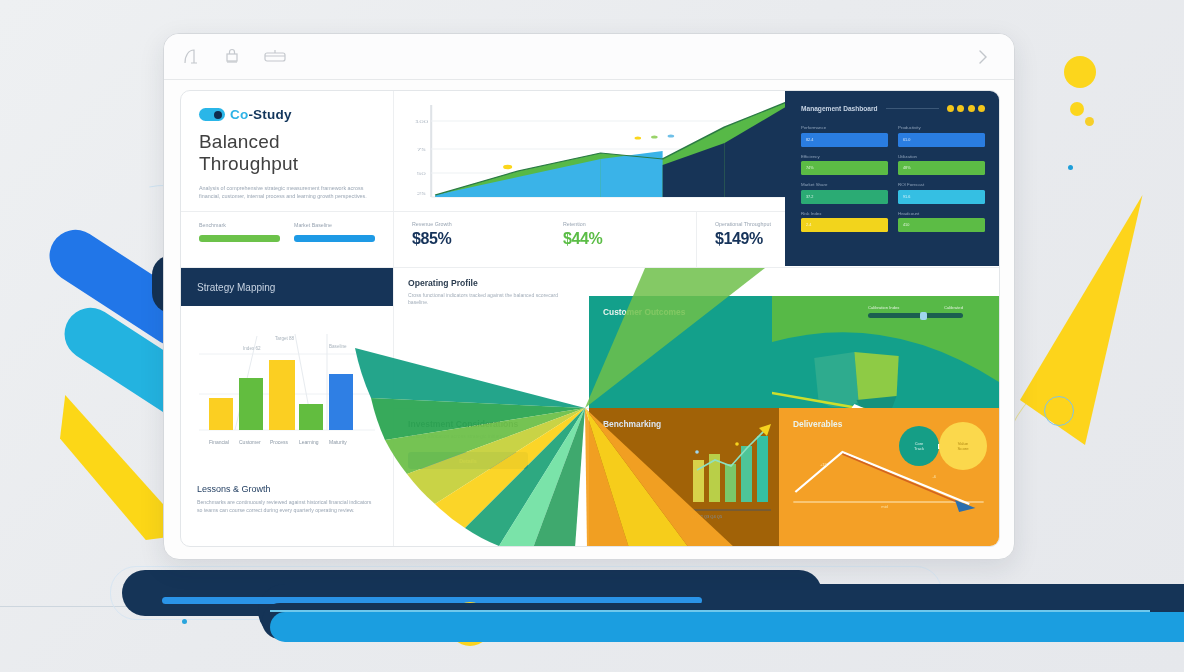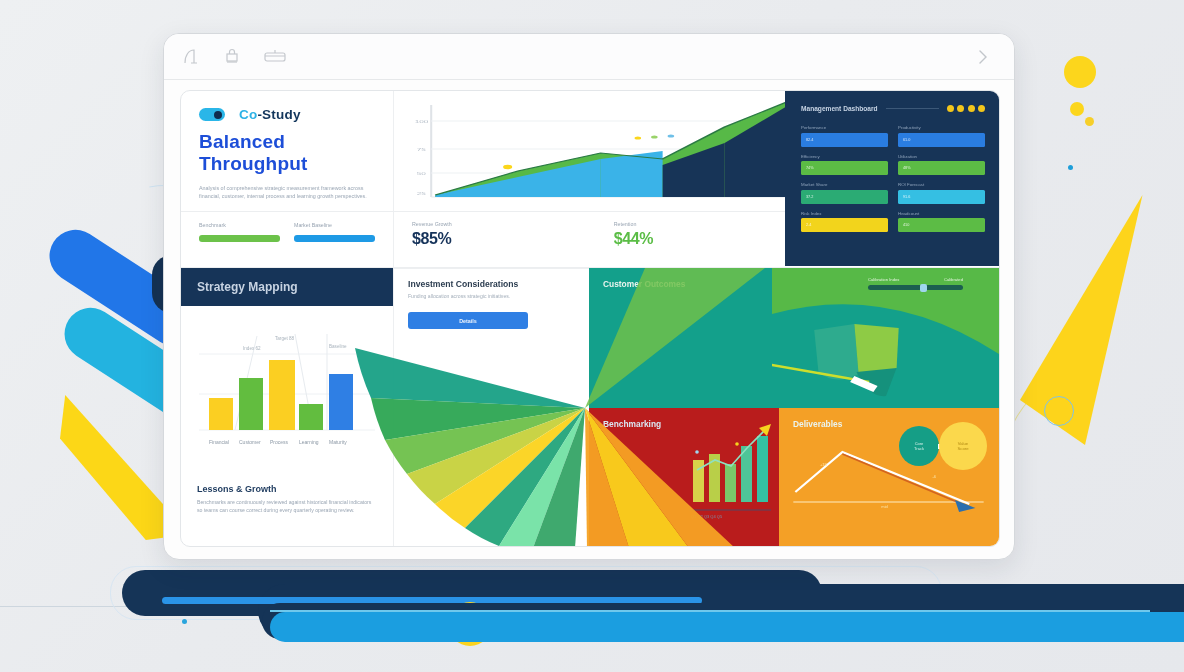--- a/index.html
+++ b/index.html
@@ -74,27 +74,27 @@
   .chev{position:absolute;right:24px;top:13px;opacity:.4;}
 
   .page{
     position:absolute;left:16px;top:56px;width:818px;height:455px;
     background:#ffffff;border:1px solid #e3e6e9;border-radius:10px;overflow:hidden;
   }
 
   
   .topband{display:flex;height:120px;border-bottom:1px solid #eceef0;}
   .tb-left{width:212px;padding:16px 18px 0 18px;box-sizing:border-box;}
-  .logo{display:flex;align-items:center;gap:14px;margin-bottom:9px;}
+  .logo{display:flex;align-items:center;gap:5px;margin-bottom:9px;}
   .logo-glyph{width:26px;height:13px;border-radius:7px;background:#2ab6e8;position:relative;}
   .logo-glyph:after{content:"";position:absolute;left:15px;top:2.5px;width:8px;height:8px;
                     border-radius:50%;background:#0f2c4e;}
   .logo-txt{font-size:13.5px;font-weight:bold;color:#2db2e6;letter-spacing:.2px;}
   .logo-txt b{color:#13365c;}
-  .h1{font-size:19px;line-height:22px;font-weight:bold;color:#1d4ed8;letter-spacing:.2px;}
+  .h1{font-size:19px;line-height:22px;font-weight:normal;color:#404040;letter-spacing:.2px;}
   .sub{margin-top:9px;font-size:5.4px;line-height:8px;color:#9aa6b4;}
   .tb-chart{flex:1;position:relative;border-left:1px solid #edeff1;}
   .tb-right{width:200px;border-left:1px solid #edeff1;padding:14px 14px 0 16px;box-sizing:border-box;
             display:flex;gap:10px;}
   .tb-r-txt{flex:1;}
   .tb-r-h{font-size:7.6px;font-weight:bold;color:#33414f;margin-bottom:9px;}
   .tb-r-p{font-size:5px;line-height:7.5px;color:#a3aeba;margin-bottom:8px;}
   .quad{width:84px;height:84px;flex:none;margin-top:2px;
         background:
           conic-gradient(from 0deg at 50% 50%,
@@ -112,42 +112,42 @@
   .kpis{flex:1;display:flex;border-left:1px solid #edeff1;}
   .kpi{flex:1;padding:9px 0 0 18px;box-sizing:border-box;}
   .kpi-lbl{font-size:5.3px;color:#98a4b2;margin-bottom:3px;}
   .kpi-val{font-size:16px;font-weight:bold;letter-spacing:-.4px;}
   .kpi-sep{border-left:1px solid #edeff1;}
 
   
   .body{display:flex;height:280px;position:relative;}
   .col-left{width:212px;box-sizing:border-box;}
   .strategy-hdr{height:38px;background:#163458;display:flex;align-items:center;padding:0 16px;}
-  .strategy-hdr span{font-size:12px;font-weight:bold;color:#c7d3e2;}
+  .strategy-hdr span{font-size:10px;font-weight:normal;color:#c7d3e2;}
   .barchart{height:168px;position:relative;padding:0 14px;box-sizing:border-box;}
   .ll{padding:10px 16px 0 16px;}
-  .ll-h{font-size:9px;font-weight:bold;color:#1d3a5e;margin-bottom:5px;}
+  .ll-h{font-size:9px;font-weight:normal;color:#1d3a5e;margin-bottom:5px;}
   .ll-p{font-size:5.2px;line-height:7.6px;color:#9aa6b4;}
 
   .col-mid{width:196px;border-left:1px solid #edeff1;box-sizing:border-box;position:relative;}
   .mid-top{height:140px;padding:10px 14px 0 14px;box-sizing:border-box;position:relative;}
   .mid-bot{height:140px;padding:10px 14px 0 14px;box-sizing:border-box;position:relative;
            border-top:1px solid #edeff1;}
   .m-h{font-size:8.6px;font-weight:bold;color:#2c3d50;margin-bottom:4px;}
   .m-p{font-size:5.1px;line-height:7.4px;color:#a2adb9;}
   .btn{margin-top:12px;width:120px;height:17px;border-radius:3px;background:#2f7fe4;
        display:flex;align-items:center;justify-content:center;}
   .btn span{font-size:5.4px;color:#eaf2fd;font-weight:bold;}
 
   .col-right{flex:1;display:flex;flex-direction:column;}
-  .cr-top{height:140px;background:#1aa083;position:relative;overflow:hidden;display:flex;}
+  .cr-top{height:140px;background:#1aa083;position:relative;overflow:hidden;display:flex;margin-top:28px;}
   .cr-bot{height:140px;display:flex;}
   .panel-green{flex:1;background:#57b947;position:relative;overflow:hidden;}
   .panel-teal{width:183px;background:#13a08b;position:relative;overflow:hidden;}
-  .panel-navy{width:190px;background:#b91c1c;position:relative;overflow:hidden;text-align:right;}
+  .panel-navy{width:190px;background:#a16207;position:relative;overflow:hidden;text-align:right;}
   .panel-orange{flex:1;background:#f4a026;position:relative;overflow:hidden;}
   .pan-h{position:absolute;left:14px;top:11px;font-size:8.4px;font-weight:bold;color:#eaf4ee;}
   .pan-h.dark{color:#dbe6f2;}
 
   
   .analytics{
     position:absolute;right:0;top:0;width:214px;height:175px;background:#173457;
     border-radius:0 0 0 0;overflow:hidden;padding:14px 14px 0 16px;box-sizing:border-box;
   }
   .an-top{display:flex;align-items:center;gap:8px;margin-bottom:13px;}
@@ -294,20 +294,24 @@
       </div>
       <div class="kpis">
         <div class="kpi">
           <div class="kpi-lbl">Revenue Growth</div>
           <div class="kpi-val" style="color:#16335a"><span>$</span><span>85%</span></div>
         </div>
         <div class="kpi">
           <div class="kpi-lbl">Retention</div>
           <div class="kpi-val" style="color:#5bbd46"><span>$</span><span>44%</span></div>
         </div>
+        <div class="kpi kpi-sep">
+          <div class="kpi-lbl">Operational Throughput</div>
+          <div class="kpi-val" style="color:#16335a"><span>$</span><span>149%</span></div>
+        </div>
         <div class="kpi">
           <div class="kpi-lbl">Customer Satisfaction</div>
           <div class="kpi-val" style="color:#5bbd46"><span>$</span><span>38%</span></div>
         </div>
       </div>
     </div>
 
     <div class="body">
 
       <div class="col-left">
@@ -337,20 +341,24 @@
             <text x="134" y="138" font-size="5" fill="#8d99a6">Maturity</text>
           </svg>
         </div>
         <div class="ll">
           <div class="ll-h">Lessons &amp; Growth</div>
           <div class="ll-p">Benchmarks are continuously reviewed against historical financial indicators so teams can course correct during every quarterly operating review.</div>
         </div>
       </div>
 
       <div class="col-mid">
+        <div class="mid-top">
+          <div class="m-h">Operating Profile</div>
+          <div class="m-p">Cross functional indicators tracked against the balanced scorecard baseline.</div>
+        </div>
         <div class="mid-bot">
           <div class="m-h">Investment Considerations</div>
           <div class="m-p">Funding allocation across strategic initiatives.</div>
           <div class="btn">
             <span>Details</span>
           </div>
         </div>
       </div>
 
       <div class="col-right">

